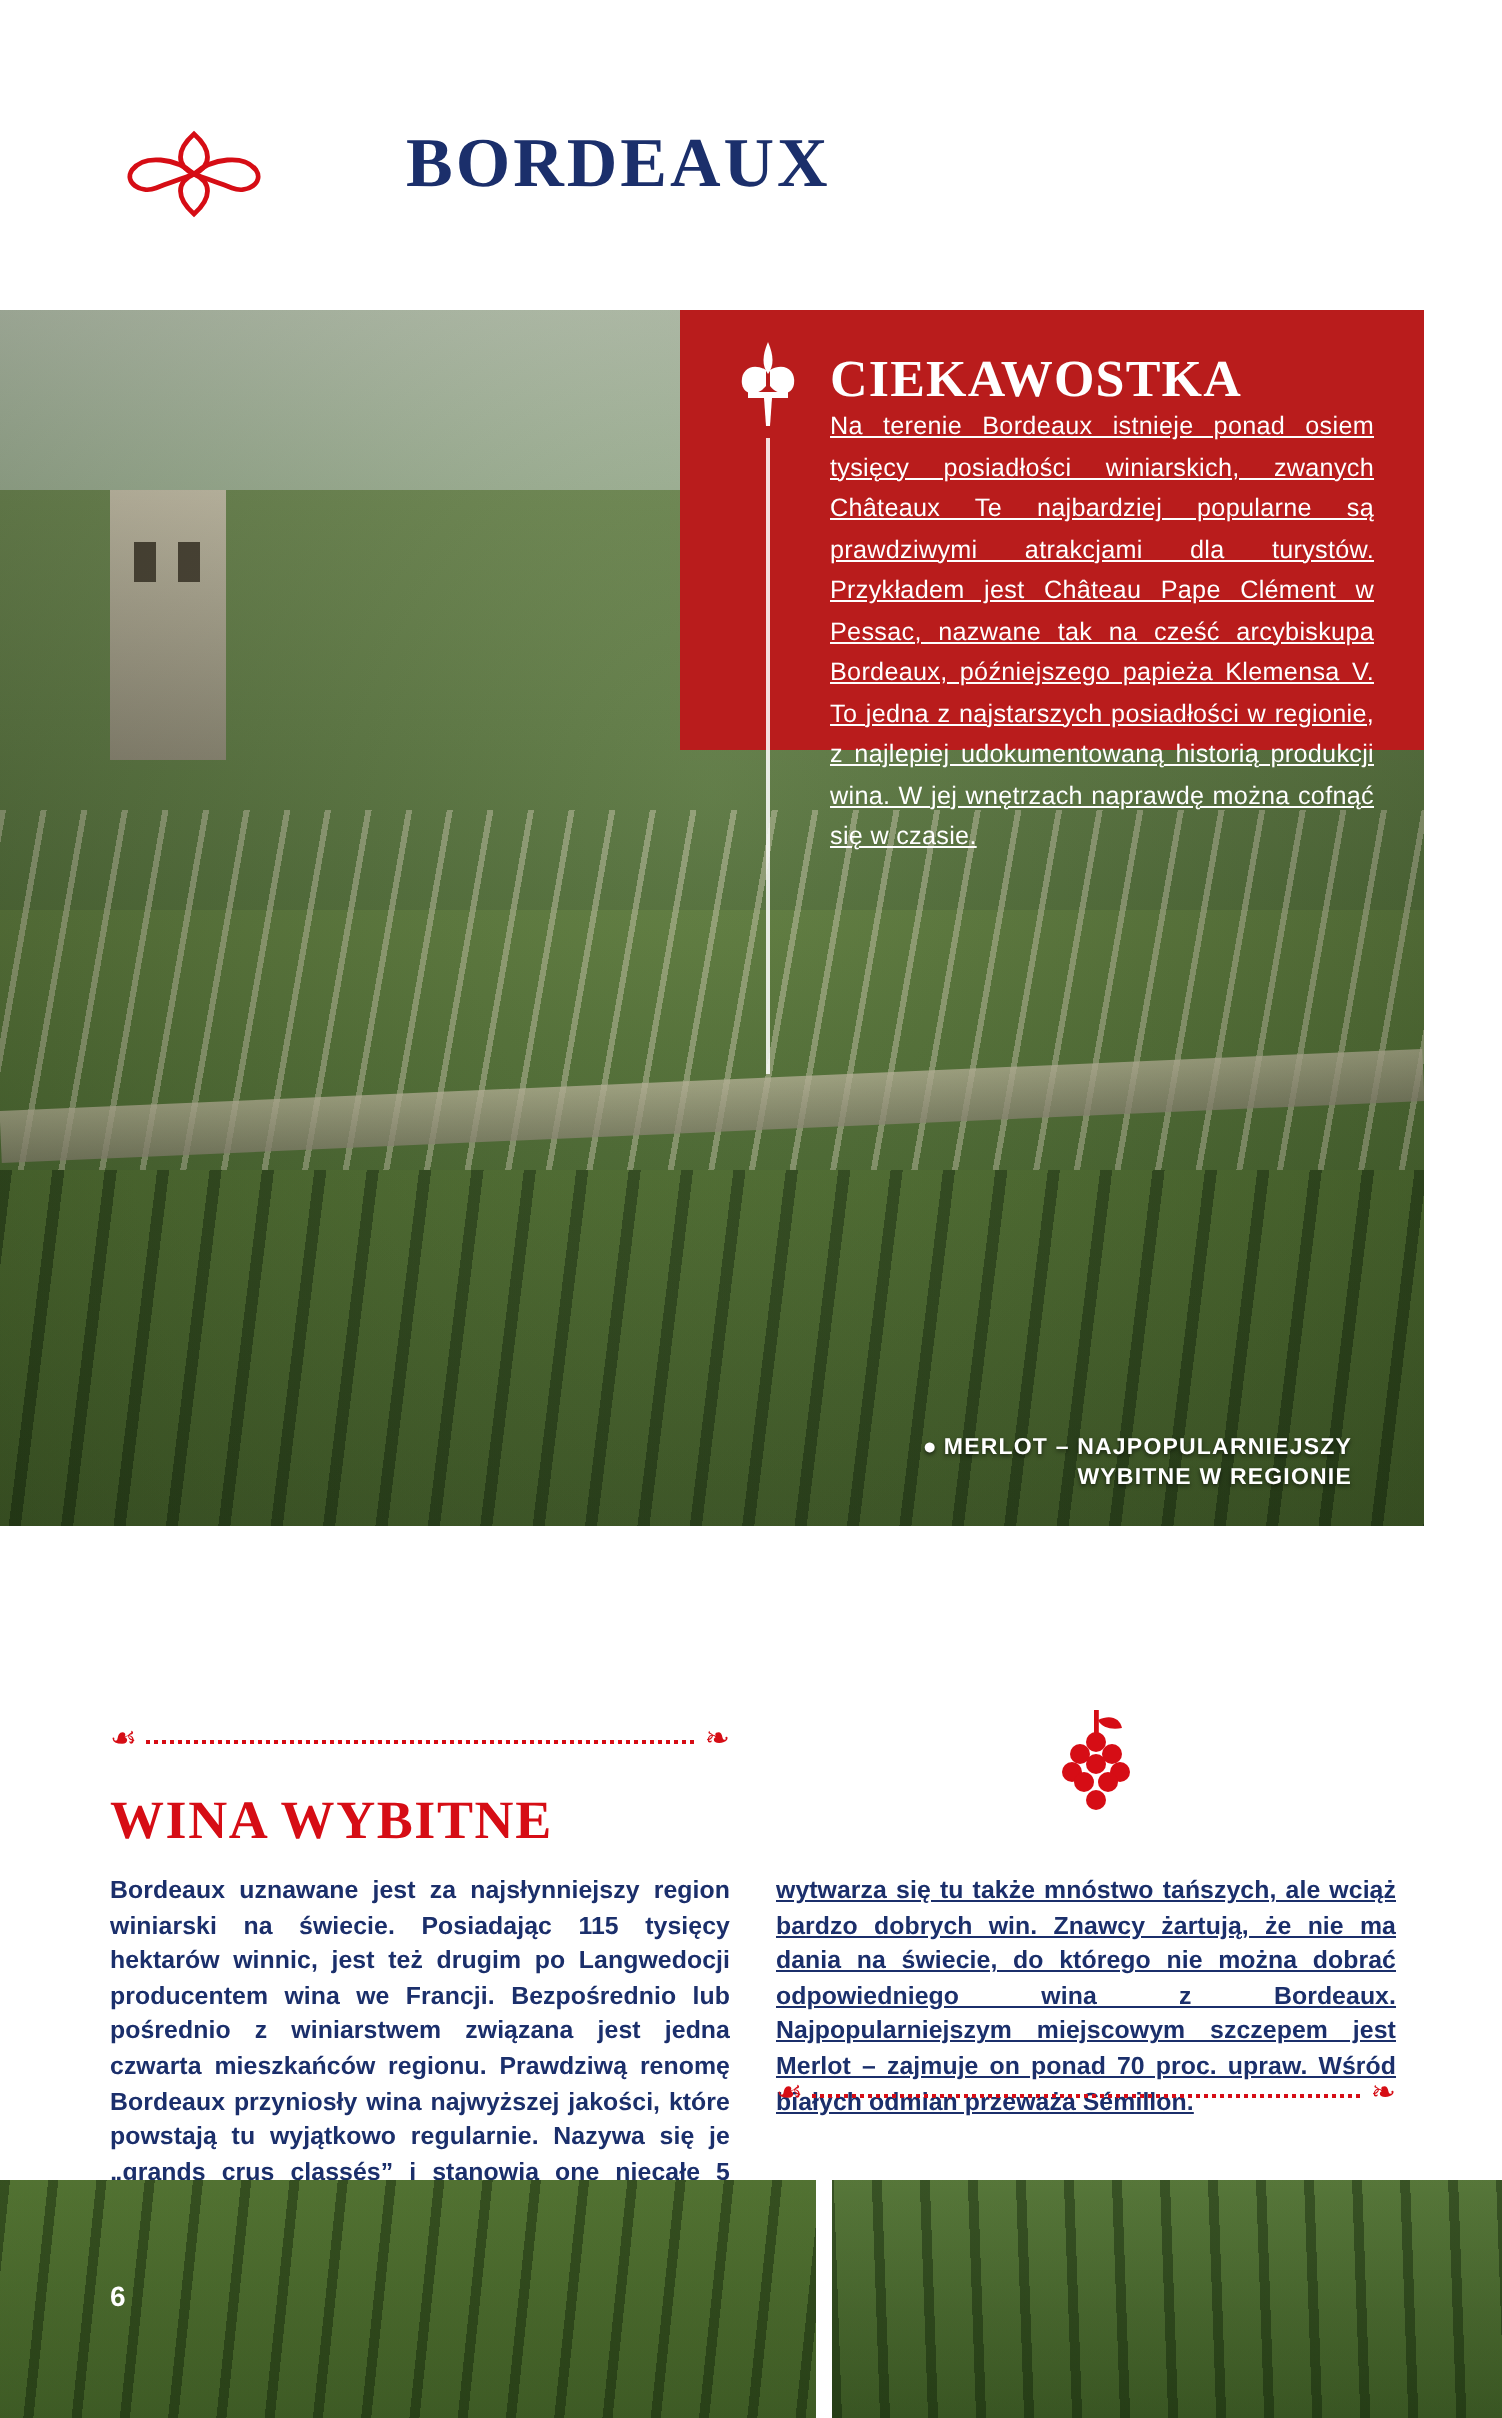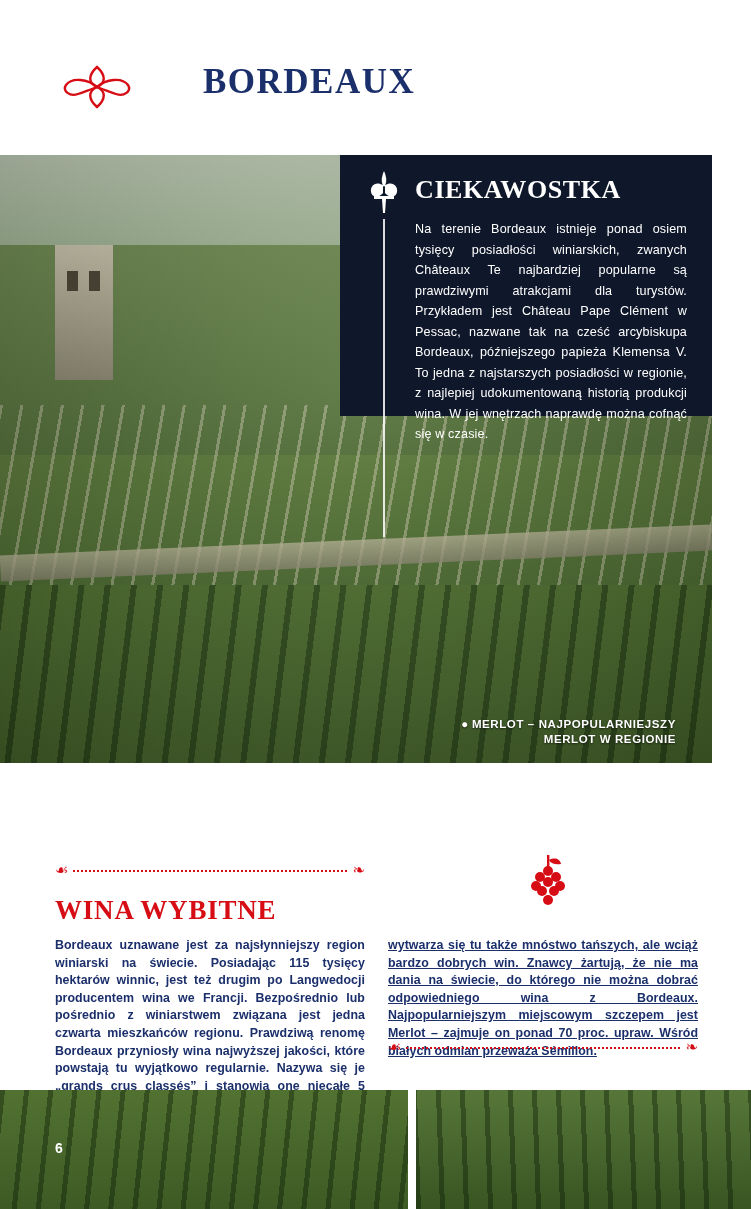--- a/index.html
+++ b/index.html
@@ -131,22 +131,22 @@
     text-shadow: 0 1px 2px rgba(0,0,0,0.6);
   }
   .photo-caption .pin { margin-right: 3px; }
 
   
   .fact-box {
     position: absolute;
     left: 340px;
     top: 155px;
     width: 372px;
-    height: 261px;
-    background: #0f172a;
+    height: 220px;
+    background: #b91c1c;
     color: #ffffff;
   }
   .fact-title {
     position: absolute;
     left: 75px;
     top: 20px;
     font-family: "Liberation Serif", serif;
     font-weight: bold;
     font-size: 26px;
     letter-spacing: 0.6px;
@@ -163,26 +163,27 @@
     position: absolute;
     left: 43px;
     top: 64px;
     width: 2px;
     height: 318px;
     background: rgba(255,255,255,0.85);
   }
   .fact-text {
     position: absolute;
     left: 75px;
-    top: 64px;
+    top: 48px;
     width: 272px;
     font-size: 12.6px;
     line-height: 20.5px;
     text-align: justify;
     letter-spacing: 0.15px;
+    text-decoration: underline;
   }
 
   
   .article {
     position: absolute;
     left: 0;
     top: 845px;
     width: 751px;
     height: 245px;
     background: #ffffff;
@@ -315,21 +316,21 @@
   <div class="hero-mid"></div>
   <div class="hero-terraces"></div>
   <div class="hero-wall"></div>
   <div class="hero-rows"></div>
   <div class="hero-shade"></div>
 
   <div class="photo-caption">
     <div>
       <span class="pin">●</span><span>MERLOT – NAJPOPULARNIEJSZY</span>
     </div>
-    <div>MERLOT W REGIONIE</div>
+    <div>WYBITNE W REGIONIE</div>
   </div>
 </div>
 
 <div class="fact-box">
   <div class="fleur">
     <svg width="32" height="42" viewBox="0 0 32 42" xmlns="http://www.w3.org/2000/svg">
       <g fill="#ffffff">
         <path d="M16 0 C 13 7, 13 12, 16 16 C 19 12, 19 7, 16 0 Z"></path>
         <path d="M15 14 C 8 10, 2 14, 3 21 C 4 27, 11 27, 15 22 Z"></path>
         <path d="M17 14 C 24 10, 30 14, 29 21 C 28 27, 21 27, 17 22 Z"></path>

